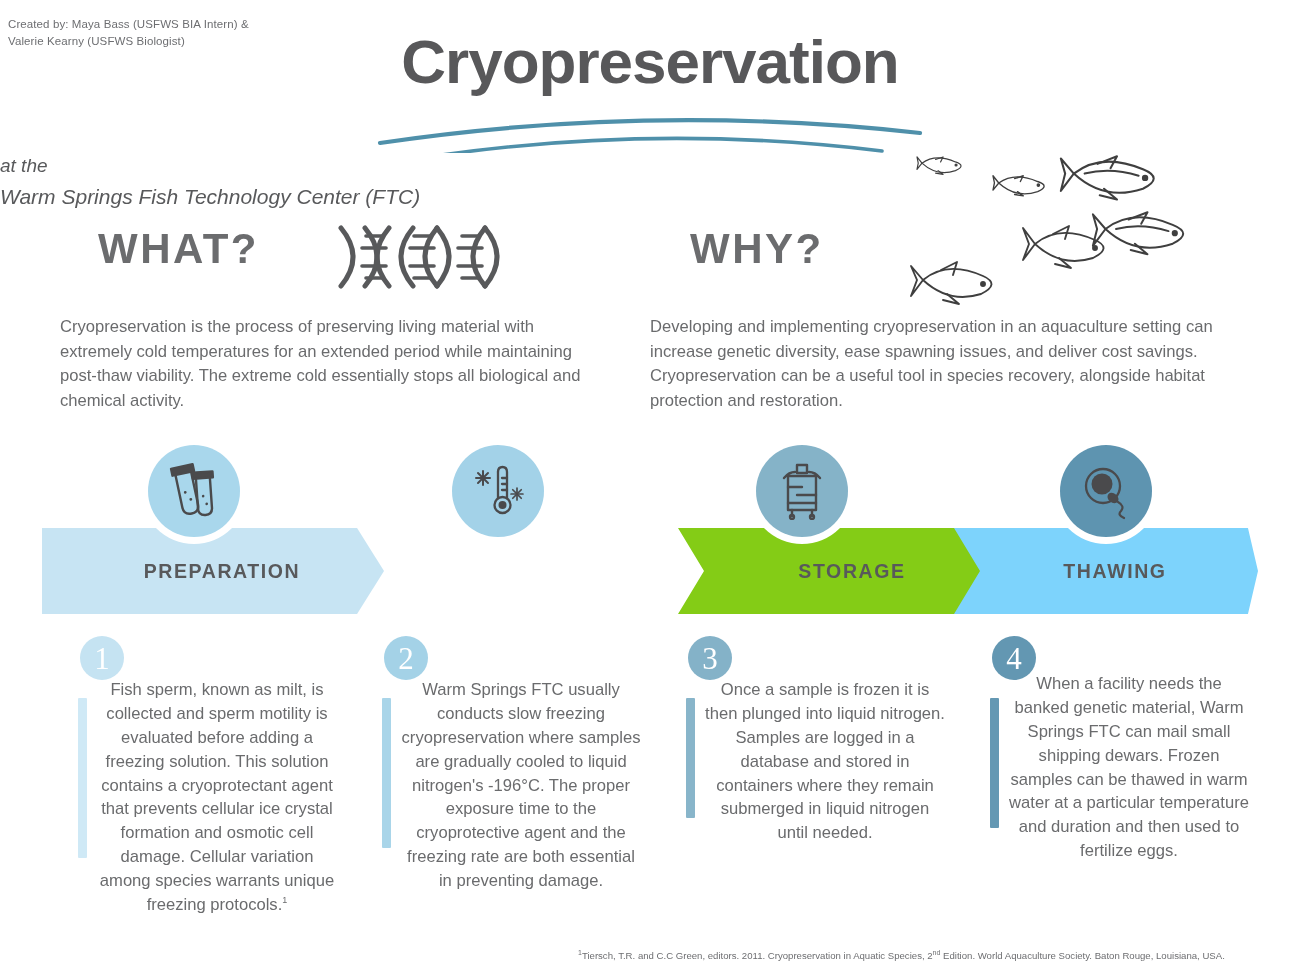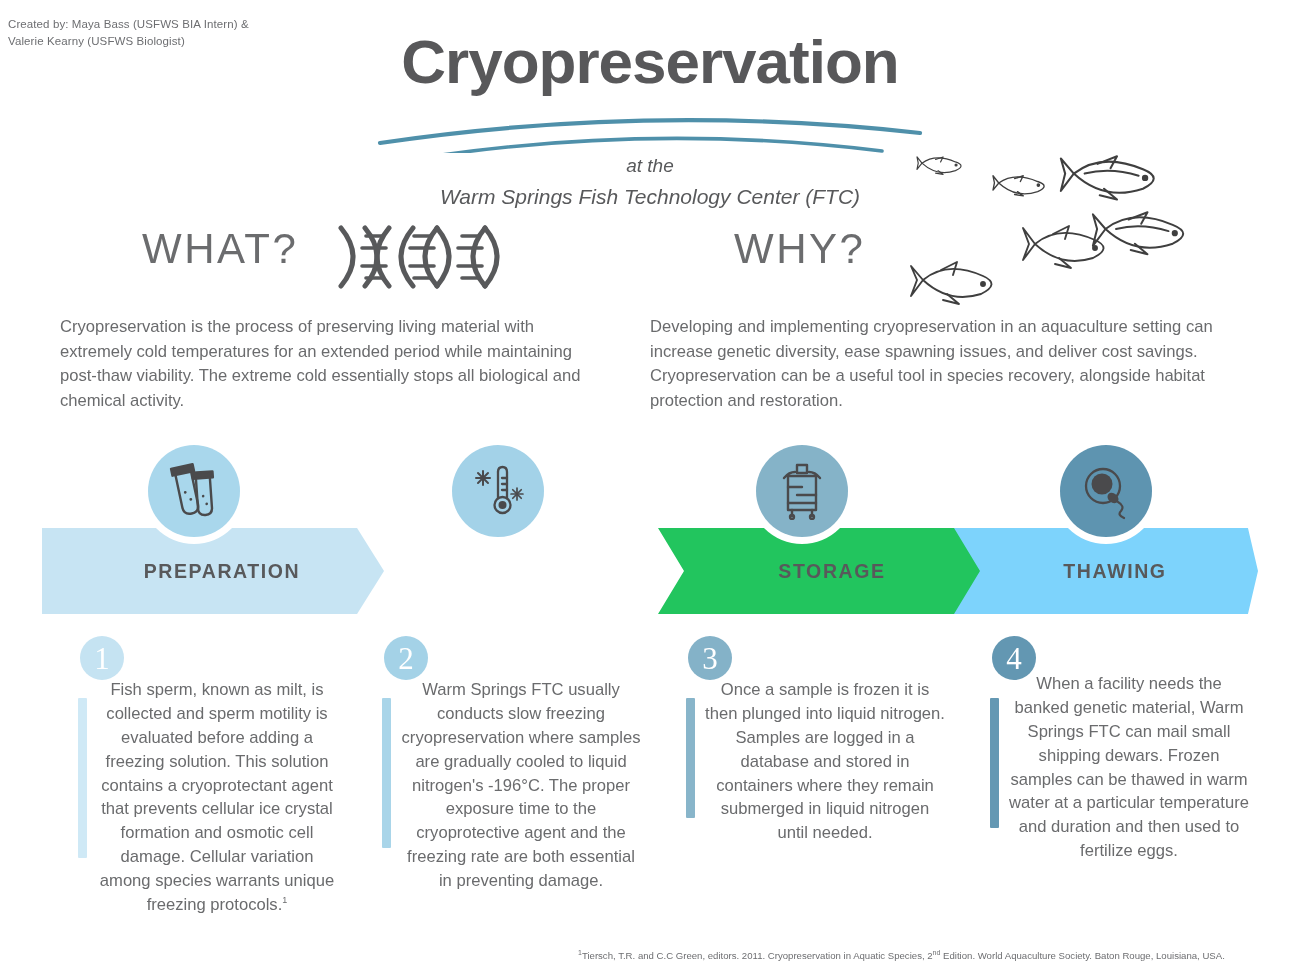--- a/index.html
+++ b/index.html
@@ -19,34 +19,33 @@
     font-size:11.5px;line-height:1.45;color:#6d6e71;letter-spacing:.1px;margin-top:8px;
   }
 
   
   .title{
     position:absolute;left:0;top:26px;width:1300px;text-align:center;
     font-size:62px;font-weight:bold;color:#58585a;letter-spacing:-1px;
   }
   .arcs{position:absolute;left:370px;top:105px;width:560px;height:48px;}
   .subtitle{
-    position:absolute;left:0;top:152px;width:1300px;text-align:center;
+    position:absolute;left:0;top:152px;width:1300px;
     font-style:italic;color:#58595b;line-height:1.5;
   }
   .sub-a{font-size:19px;}
   .sub-b{font-size:21px;}
 
   
   .fish-wrap{position:absolute;left:895px;top:140px;width:330px;height:170px;}
 
   
   .qhead{
-    position:absolute;font-size:42px;font-weight:normal;color:#6b6c6e;
+    position:absolute;font-size:42px;font-weight:bold;color:#6b6c6e;
     letter-spacing:2.5px;
-    margin-left:44px;
   }
   .qhead.what{left:98px;top:225px;}
   .qhead.why{left:690px;top:225px;}
   .dna{position:absolute;left:335px;top:222px;width:175px;height:70px;}
 
   .para{
     position:absolute;font-size:16.6px;line-height:1.48;color:#6a6b6d;
   }
   .para.left{left:60px;top:315px;width:548px;}
   .para.right{left:650px;top:315px;width:600px;}
@@ -198,21 +197,21 @@
     </g>
   </svg>
 
   <div class="para left">Cryopreservation is the process of preserving living material with extremely cold temperatures for an extended period while maintaining post-thaw viability. The extreme cold essentially stops all biological and chemical activity.</div>
   <div class="para right">Developing and implementing cryopreservation in an aquaculture setting can increase genetic diversity, ease spawning issues, and deliver cost savings. Cryopreservation can be a useful tool in species recovery, alongside habitat protection and restoration.</div>
 
   <div class="chevbar">
     <div class="chev" id="chev0" style="left: 0px; width: 330px; background: rgb(199, 228, 243); clip-path: polygon(0px 0px, 92.1212% 0px, 100% 50%, 92.1212% 100%, 0px 100%); padding-left: 12px;">
       <div class="lbl">PREPARATION</div>
     </div>
-    <div class="chev" id="chev2" style="left: 616px; width: 330px; background: #22c55e; clip-path: polygon(0px 0px, 92.1212% 0px, 100% 50%, 92.1212% 100%, 0px 100%, 7.87879% 50%);">
+    <div class="chev" id="chev2" style="left: 636px; width: 330px; background: #84cc16; clip-path: polygon(0px 0px, 92.1212% 0px, 100% 50%, 92.1212% 100%, 0px 100%, 7.87879% 50%);">
       <div class="lbl">STORAGE</div>
     </div>
     <div class="chev" id="chev3" style="left: 912px; width: 304px; background: #7dd3fc; clip-path: polygon(0px 0px, 96.7% 0px, 100% 50%, 96.7% 100%, 0px 100%, 8.55263% 50%);">
       <div class="lbl">THAWING</div>
     </div>
   </div>
 
   <div class="iconc" id="ic0" style="left: 148px; top: 445px; background: rgb(169, 215, 236);">
     <svg width="54" height="58" viewBox="0 0 54 58">
       <g fill="none" stroke="#4a4a4c" stroke-width="2.4" stroke-linejoin="round" stroke-linecap="round">

